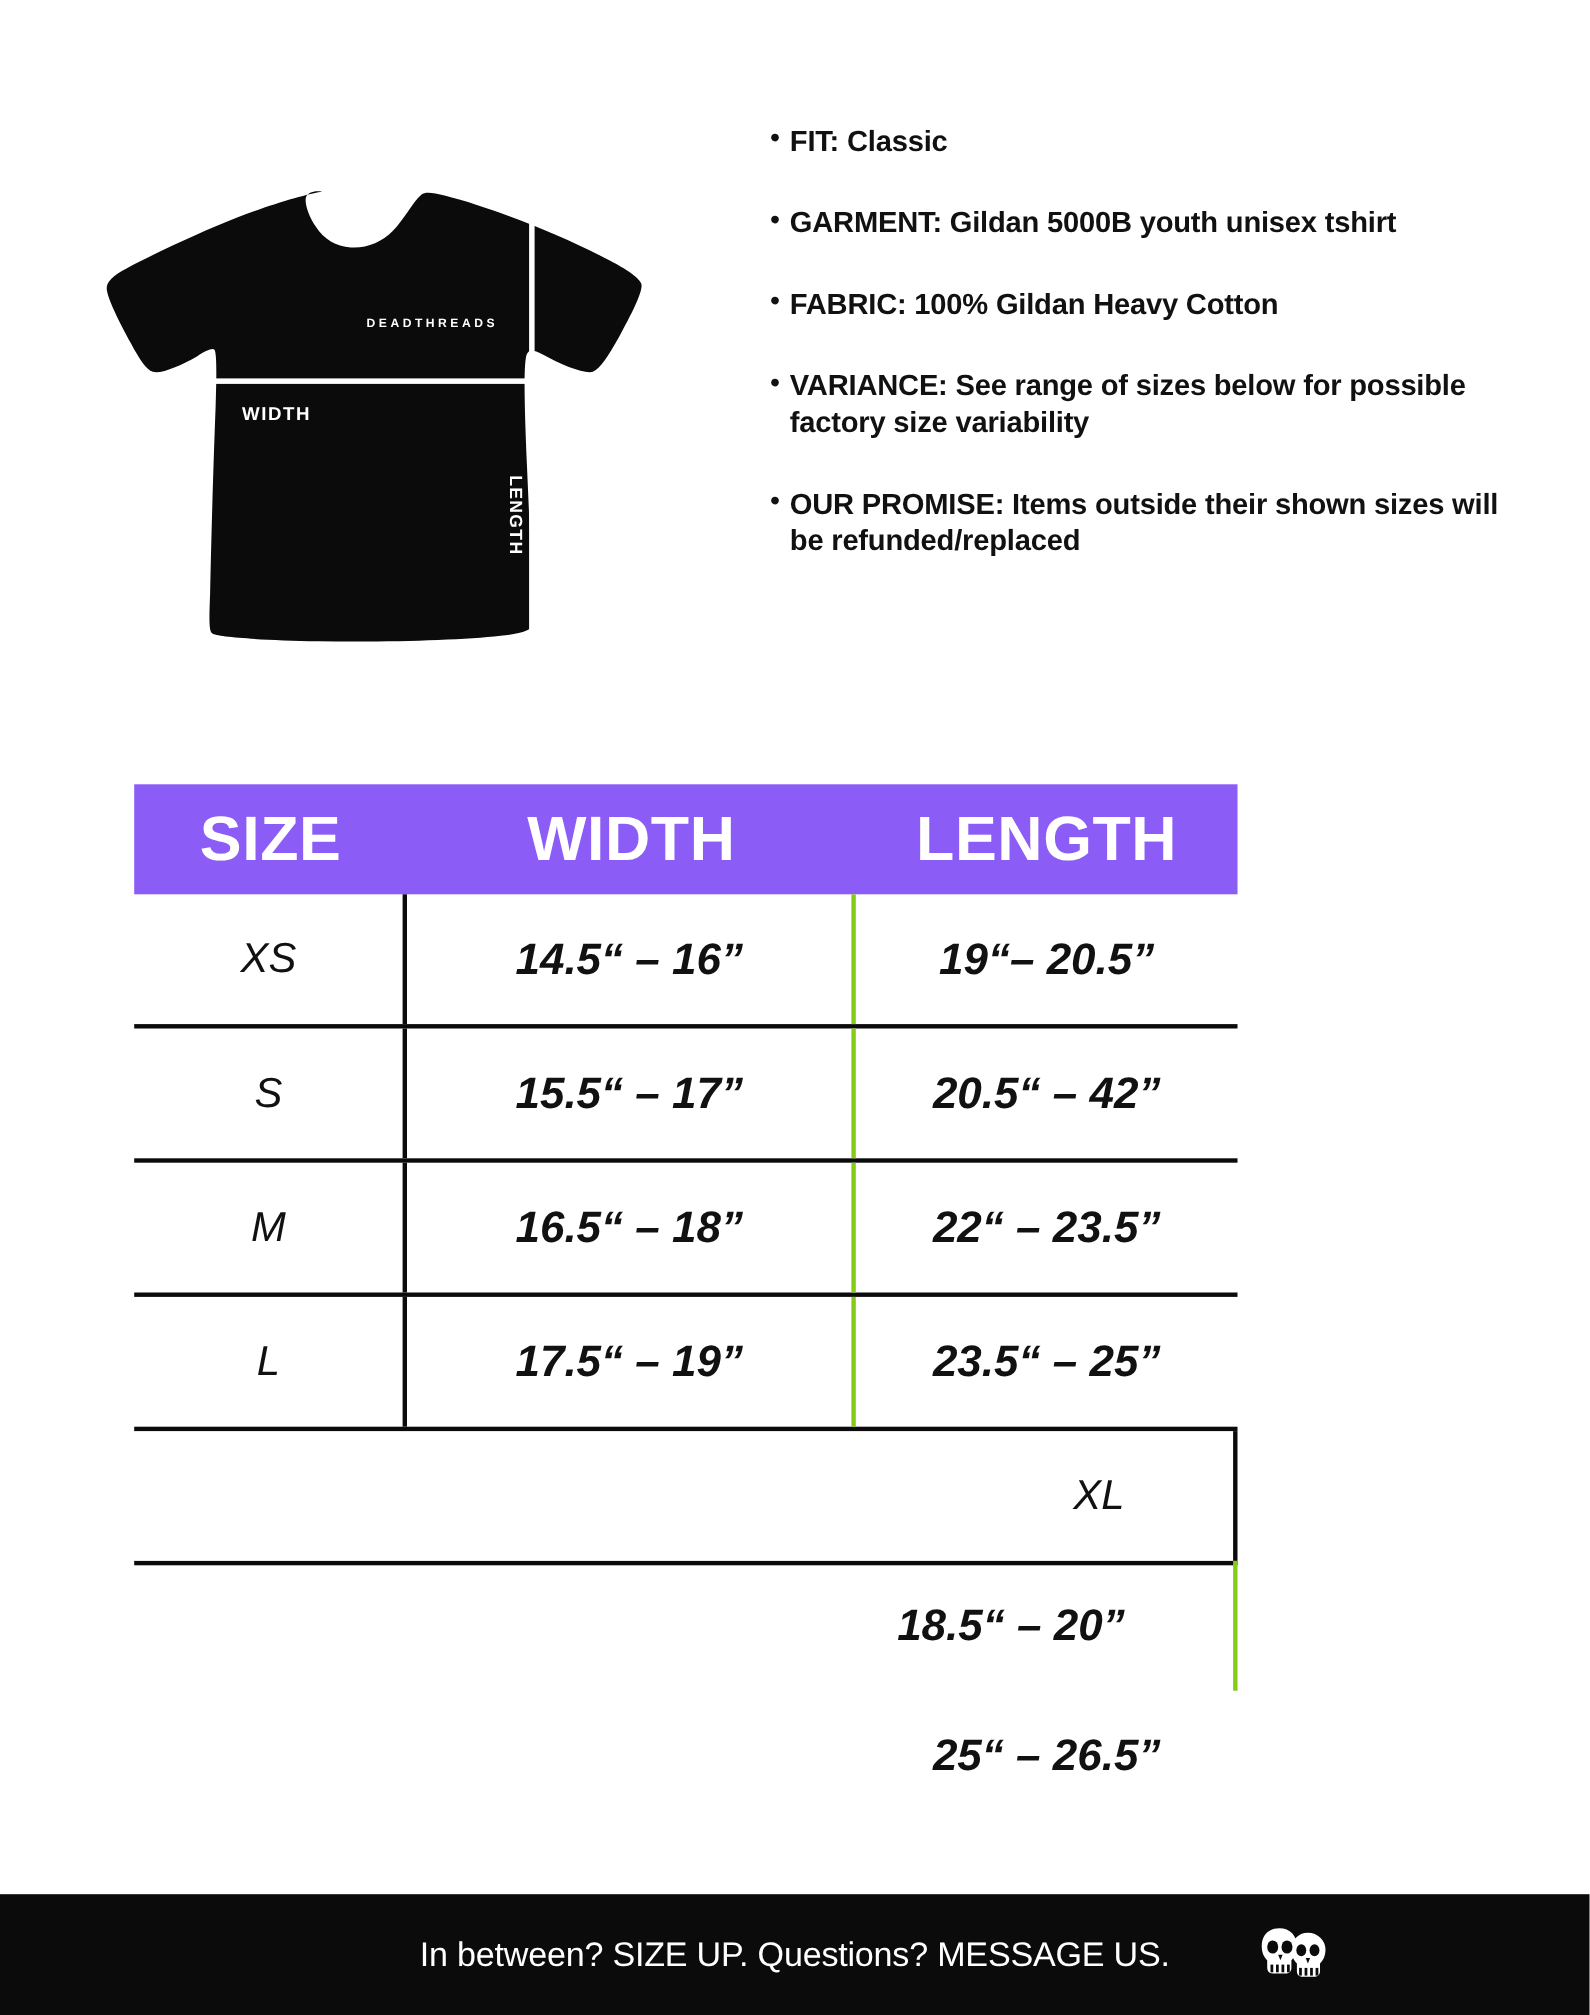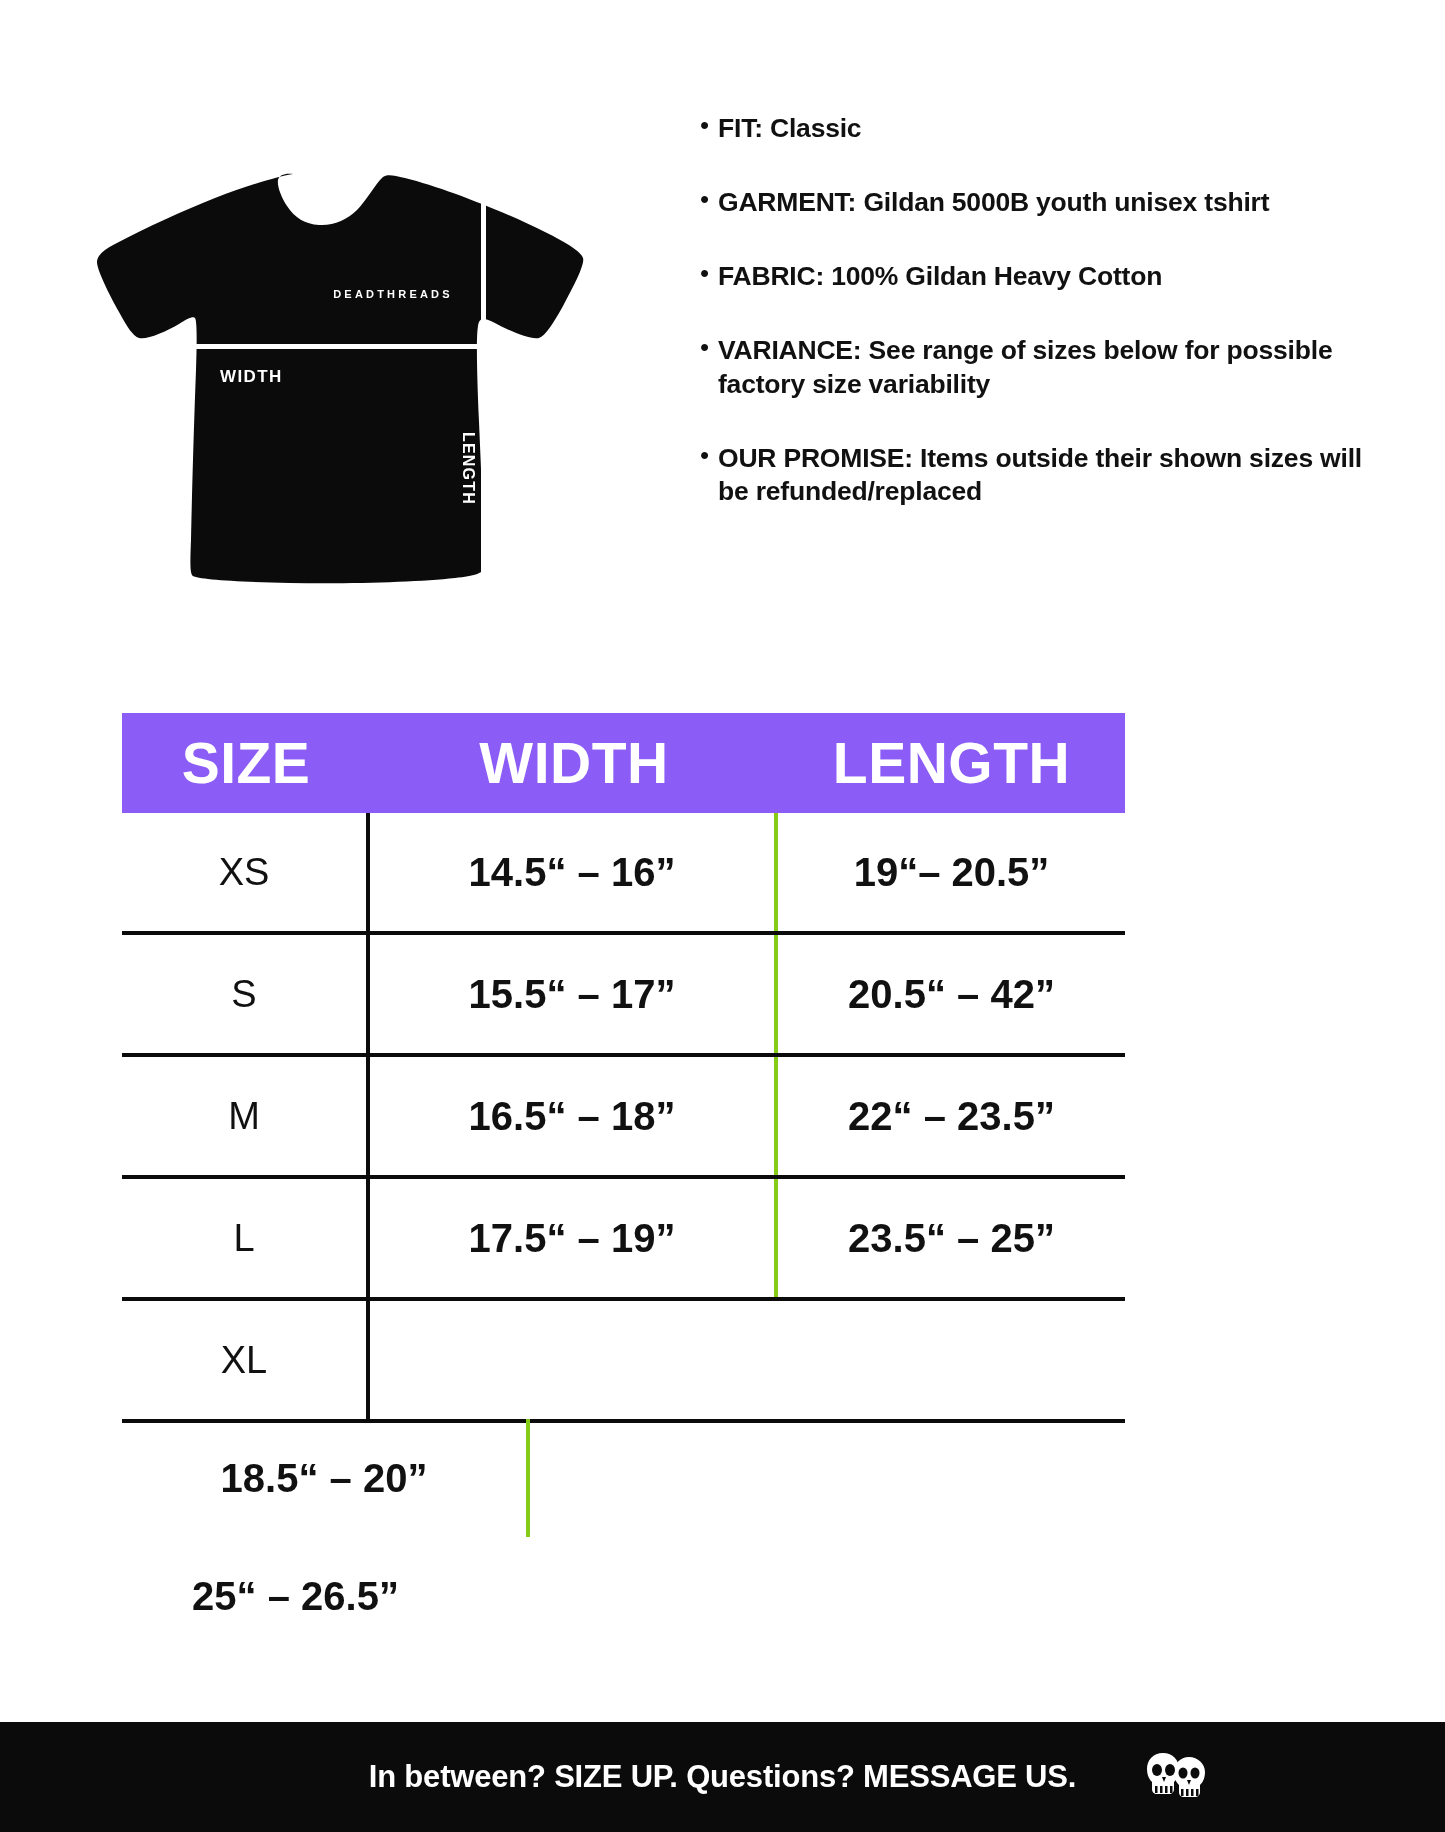--- a/index.html
+++ b/index.html
@@ -123,24 +123,25 @@
     letter-spacing: 0.5px;
     font-family: "Liberation Sans", sans-serif;
     line-height: 1;
   }
   .col-size { width: 248px; }
   .col-width { width: 408px; }
   .col-length { width: 347px; }
 
   .trow {
     display: flex;
-    align-items: flex-start;
+    align-items: flex-end;
     height: 118px;
     border-bottom: 4px solid #0b0b0b;
     position: relative;
+    font-style: italic;
   }
   .trow:last-child { border-bottom: 4px solid #0b0b0b; flex-direction: column; }
   .td {
     text-align: center;
     font-size: 40px;
     font-weight: 700;
     font-family: "Liberation Sans", sans-serif;
     color: #111111;
     height: 118px;
     line-height: 118px;
@@ -163,21 +164,21 @@
     width: 1445px;
     height: 110px;
     background: #0b0b0b;
     display: flex;
     align-items: center;
     justify-content: center;
   }
   .footer-text {
     color: #ffffff;
     font-size: 31px;
-    font-weight: 700;
+    font-weight: 400;
     font-family: "Liberation Sans", sans-serif;
     letter-spacing: -0.2px;
   }
   .footer-logo {
     position: absolute;
     right: 238px;
     top: 50%;
     transform: translateY(-50%);
     width: 62px;
     height: 56px;

